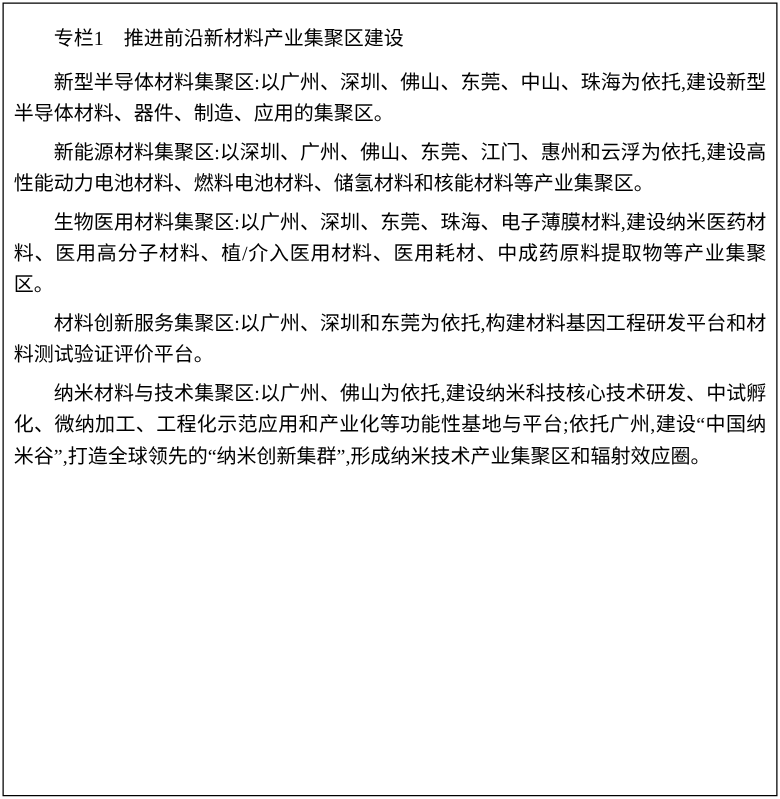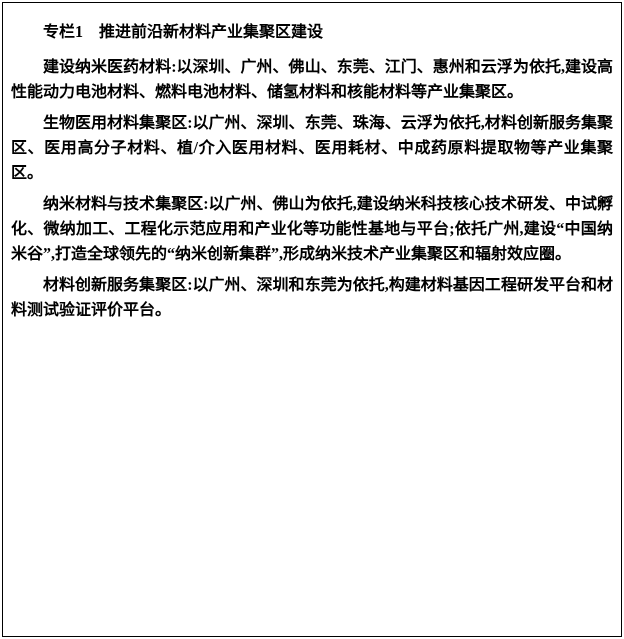--- a/index.html
+++ b/index.html
@@ -23,29 +23,29 @@
     font-family: "Liberation Serif", "DejaVu Serif", serif;
     font-size: 16px;
     line-height: 25px;
     color: #000000;
   }
   .doc-frame p {
     margin: 0 0 6px 0;
     text-indent: 32px;
     text-align: justify;
     letter-spacing: 0;
-    font-weight: bold;
   }
   .doc-frame p.panel-title {
     margin-bottom: 10px;
     text-align: left;
   }
 </style>
 </head>
 <body>
 
 <div class="doc-frame">
   <p class="panel-title">专栏1　推进前沿新材料产业集聚区建设</p>
-  <p class="para">建设纳米医药材料:以深圳、广州、佛山、东莞、江门、惠州和云浮为依托,建设高性能动力电池材料、燃料电池材料、储氢材料和核能材料等产业集聚区。</p>
-  <p class="para">生物医用材料集聚区:以广州、深圳、东莞、珠海、云浮为依托,材料创新服务集聚区、医用高分子材料、植/介入医用材料、医用耗材、中成药原料提取物等产业集聚区。</p>
+  <p class="para">新型半导体材料集聚区:以广州、深圳、佛山、东莞、中山、珠海为依托,建设新型半导体材料、器件、制造、应用的集聚区。</p>
+  <p class="para">新能源材料集聚区:以深圳、广州、佛山、东莞、江门、惠州和云浮为依托,建设高性能动力电池材料、燃料电池材料、储氢材料和核能材料等产业集聚区。</p>
+  <p class="para">生物医用材料集聚区:以广州、深圳、东莞、珠海、电子薄膜材料,建设纳米医药材料、医用高分子材料、植/介入医用材料、医用耗材、中成药原料提取物等产业集聚区。</p>
+  <p class="para">材料创新服务集聚区:以广州、深圳和东莞为依托,构建材料基因工程研发平台和材料测试验证评价平台。</p>
   <p class="para">纳米材料与技术集聚区:以广州、佛山为依托,建设纳米科技核心技术研发、中试孵化、微纳加工、工程化示范应用和产业化等功能性基地与平台;依托广州,建设“中国纳米谷”,打造全球领先的“纳米创新集群”,形成纳米技术产业集聚区和辐射效应圈。</p>
-  <p class="para">材料创新服务集聚区:以广州、深圳和东莞为依托,构建材料基因工程研发平台和材料测试验证评价平台。</p>
 </div>
 
 </body></html>

